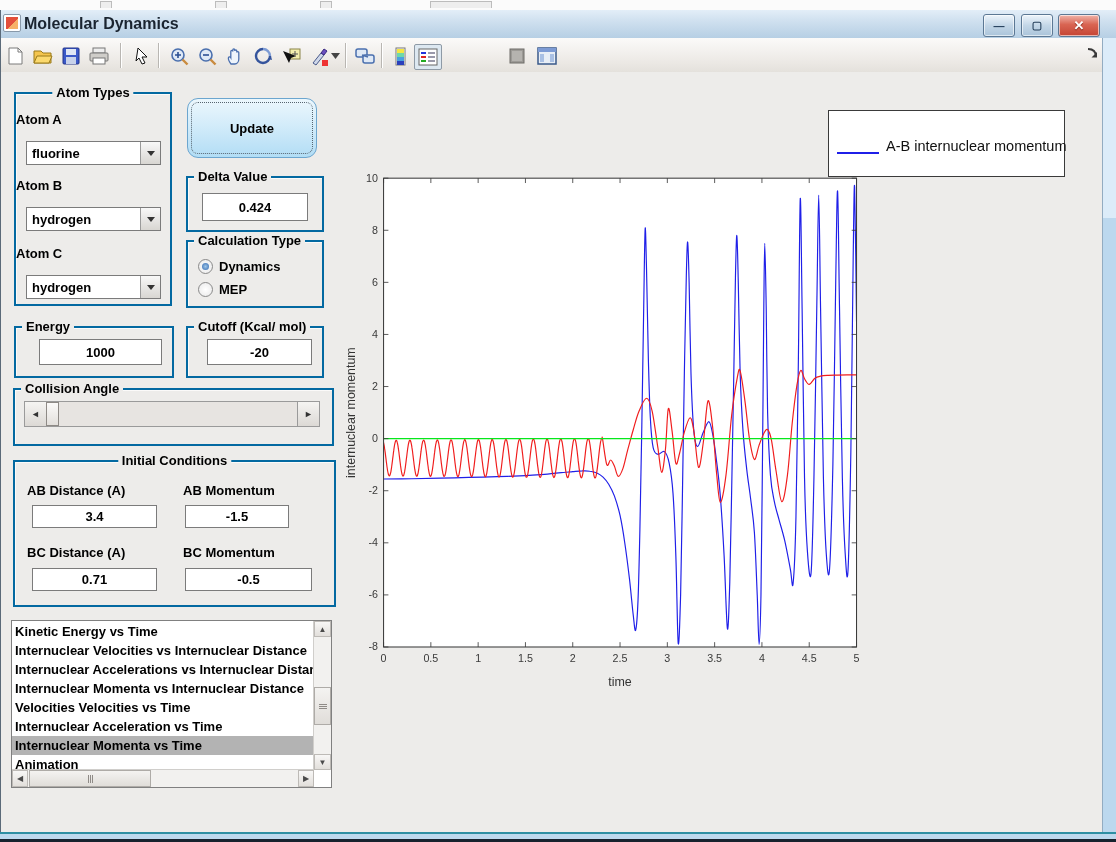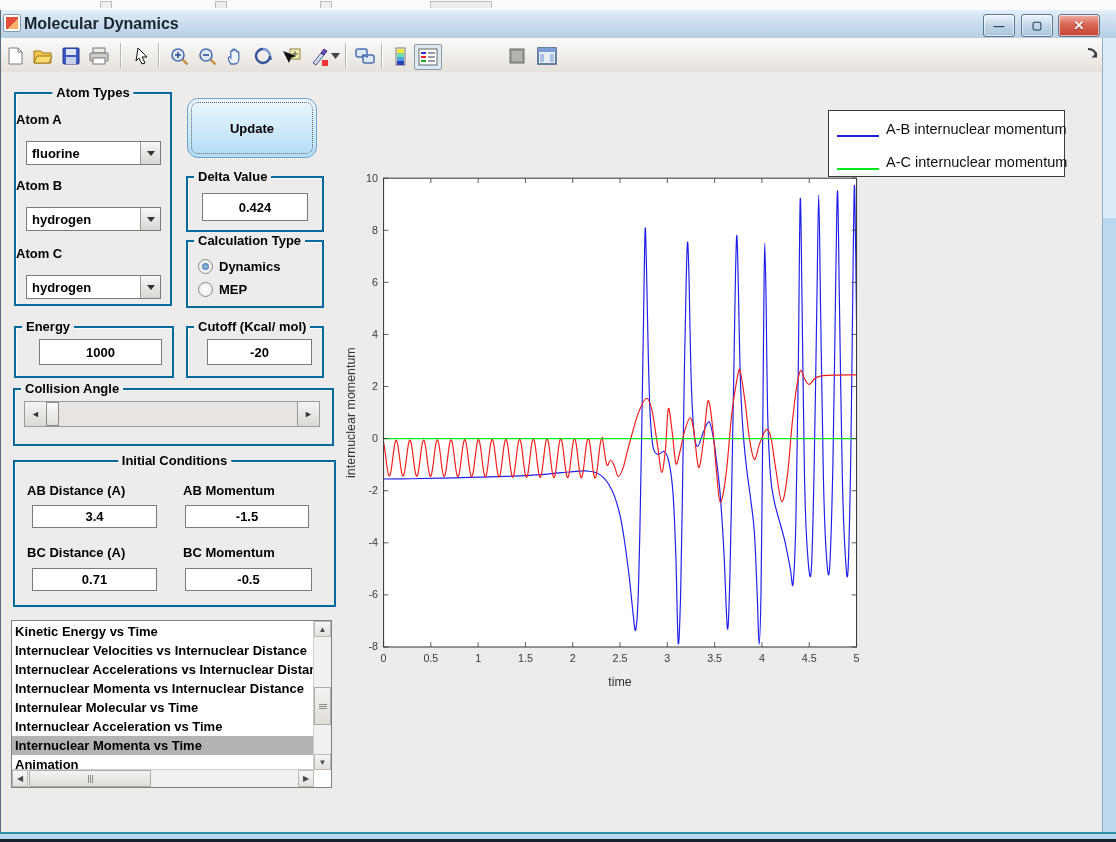--- a/index.html
+++ b/index.html
@@ -318,39 +318,39 @@
     <span class="sl-track"></span>
     <span class="sl-btn right">►</span>
   </div>
 </div>
 
 <div class="groupbox" style="left:13px;top:460px;width:319px;height:143px">
   <span class="gb-title center">Initial Conditions</span>
   <span class="ctl-label" style="left:12px;width:140px;top:21px">AB Distance (A)</span>
   <span class="ctl-label" style="left:168px;width:140px;top:21px">AB Momentum</span>
   <input class="edit" style="left: 17px; top: 43px; width: 125px; height: 23px;" value="3.4">
-  <input class="edit" style="left: 170px; top: 43px; width: 124px; height: 23px;" value="-1.5">
+  <input class="edit" style="left: 170px; top: 43px; width: 104px; height: 23px;" value="-1.5">
   <span class="ctl-label" style="left:12px;width:140px;top:83px">BC Distance (A)</span>
   <span class="ctl-label" style="left:168px;width:140px;top:83px">BC Momentum</span>
   <input class="edit" style="left: 17px; top: 106px; width: 125px; height: 23px;" value="0.71">
   <input class="edit" style="left: 170px; top: 106px; width: 127px; height: 23px;" value="-0.5">
 </div>
 
 <div class="listbox">
   <div class="list-items">
 
       <div class="list-item"><span>Kinetic Energy vs Time</span></div>
 
       <div class="list-item"><span>Internuclear Velocities vs Internuclear Distance</span></div>
 
       <div class="list-item"><span>Internuclear Accelerations vs Internuclear Distance</span></div>
 
       <div class="list-item"><span>Internuclear Momenta vs Internuclear Distance</span></div>
 
-      <div class="list-item"><span>Internulear Molecular vs Time</span></div>
+      <div class="list-item"><span>Velocities Velocities vs Time</span></div>
 
       <div class="list-item"><span>Internuclear Acceleration vs Time</span></div>
 
       <div class="list-item selected"><span>Internuclear Momenta vs Time</span></div>
 
       <div class="list-item"><span>Animation</span></div>
     </div>
   <div class="sb sb-v">
     <span class="sb-btn" style="left:0;top:0">▲</span>
     <span class="sb-thumb" style="left:0;top:66px;width:17px;height:38px;flex-direction:column">
@@ -450,20 +450,16 @@
 </svg>
 
 <div class="legend">
 
     <div class="legend-row">
       <span class="legend-line" style="background: rgb(31, 31, 232);"></span>
       <span class="legend-label">A-B internuclear momentum</span>
     </div>
 
 
-    <div class="legend-row">
-      <span class="legend-line" style="background: rgb(7, 232, 28);"></span>
-      <span class="legend-label">A-C internuclear momentum</span>
-    </div>
   </div>
 
 <div class="abs left-edge"></div>
 <div class="abs bottom-border"></div>
 
 </body></html>

